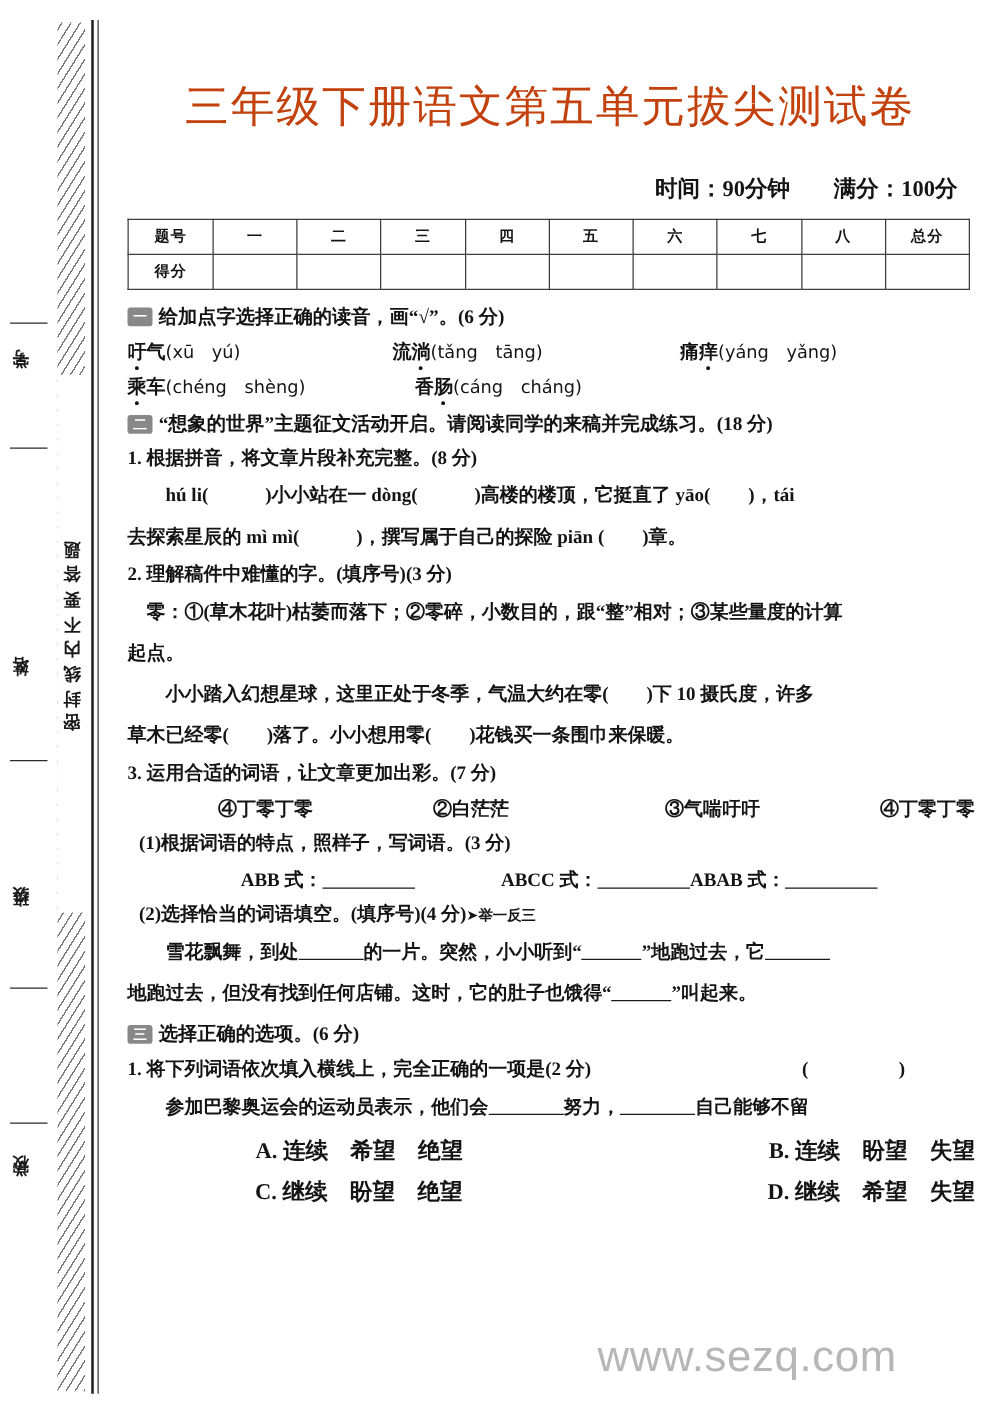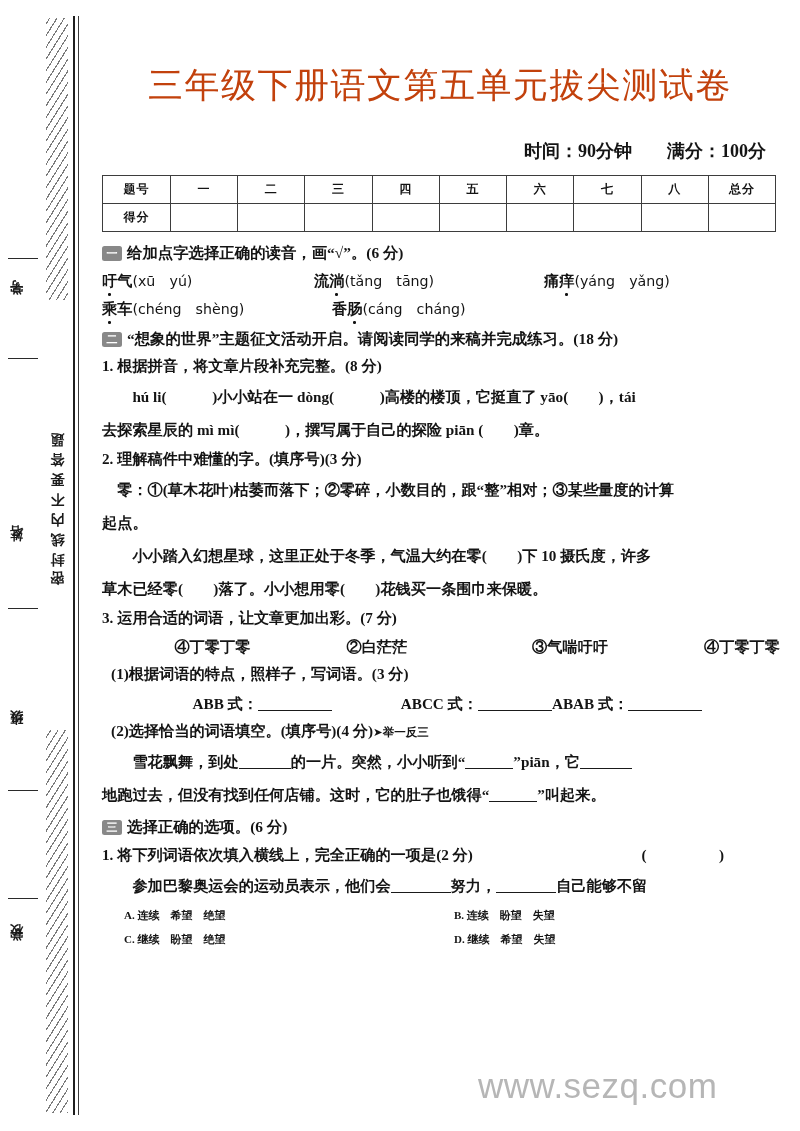--- a/index.html
+++ b/index.html
@@ -236,23 +236,24 @@
     white-space: nowrap;
     text-align: right;
   }
   .abx-row > div { margin-right: 0; }
   .abx-1 { width: 230px; }
   .abx-2 { width: 220px; }
 
   .mc-row {
     margin-top: 9px;
     display: flex;
-    font-size: 11px;
-    font-weight: 700;
-    white-space: nowrap;
+    font-size: 18px;
+    font-weight: 700;
+    white-space: nowrap;
+    justify-content: space-between;
   }
   .mc-col { width: 330px; }
 
   .q-with-answer {
     margin-top: 7px;
     display: flex;
     justify-content: space-between;
     align-items: baseline;
     font-size: 15.2px;
     font-weight: 700;
@@ -404,21 +405,21 @@
       <div>
         <span>ABAB 式：</span><span class="ul ul-w1"></span>
       </div>
     </div>
 
     <div class="qline" style="text-indent:0.6em;">
       <span>(2)选择恰当的词语填空。(填序号)(4 分)</span><span class="tip">➤举一反三</span>
     </div>
 
     <div class="para indent">
-      <span>雪花飘舞，到处</span><span class="ul ul-w2"></span><span>的一片。突然，小小听到“</span><span class="ul ul-w3"></span><span>”piān，它</span><span class="ul ul-w2"></span>
+      <span>雪花飘舞，到处</span><span class="ul ul-w2"></span><span>的一片。突然，小小听到“</span><span class="ul ul-w3"></span><span>”地跑过去，它</span><span class="ul ul-w2"></span>
     </div>
     <div class="para">
       <span>地跑过去，但没有找到任何店铺。这时，它的肚子也饿得“</span><span class="ul ul-w3"></span><span>”叫起来。</span>
     </div>
 
     <div class="sec-head">
       <span class="sec-badge">三</span>
       <span>选择正确的选项。(6 分)</span>
     </div>
 

